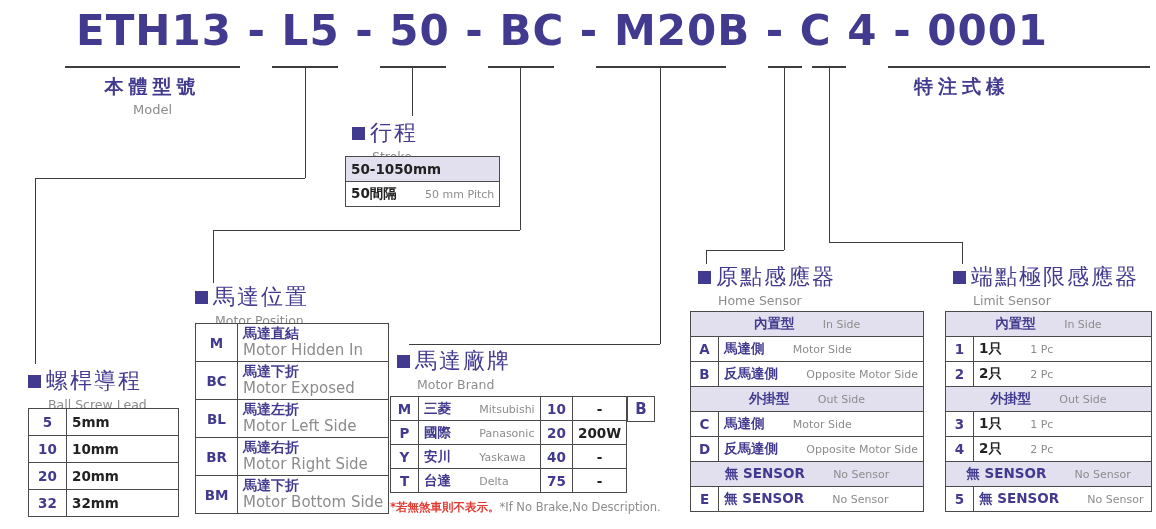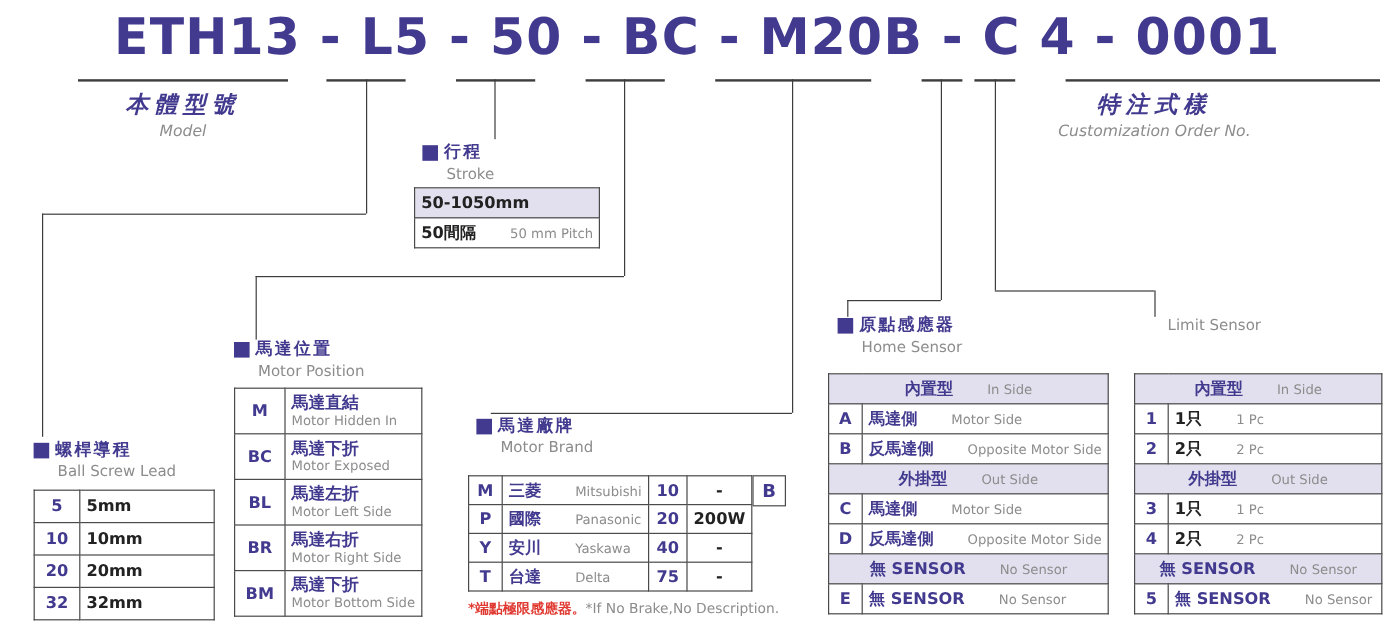--- a/index.html
+++ b/index.html
@@ -8,43 +8,43 @@
     --lav:#e2e0ee;
     --line:#4a4a4a;
     --dark:#222222;
     --red:#e03a32;
   }
   *{margin:0;padding:0;box-sizing:border-box;}
   body{background:#ffffff;font-family:"DejaVu Sans","Liberation Sans",sans-serif;}
   .canvas{position:relative;width:1156px;height:529px;background:#ffffff;overflow:hidden;}
 
   .title{position:absolute;left:76px;top:6px;font-size:42px;font-weight:bold;color:var(--accent);
-         letter-spacing:1px;white-space:pre;margin-left:19px;}
+         letter-spacing:1px;white-space:pre;}
 
   .uline{position:absolute;height:2px;background:#3d3d3d;}
   .cline{position:absolute;background:#3d3d3d;}
   .v{width:1px;} .h{height:1px;}
 
-  .seclabel{position:absolute;text-align:center;font-style:italic;}
+  .seclabel{position:absolute;text-align:center;}
   .seclabel .zh{font-size:19px;font-weight:bold;color:var(--accent);letter-spacing:5px;}
   .seclabel .en{font-size:13px;color:var(--grey);margin-top:2px;}
 
   .sechead{position:absolute;}
   .sechead .row1{display:flex;align-items:center;gap:5px;}
   .bullet{width:13px;height:13px;background:var(--accent);flex:0 0 auto;}
-  .sechead .zh{font-size:14px;font-weight:bold;color:var(--accent);letter-spacing:2px;white-space:nowrap;}
+  .sechead .zh{font-size:22px;font-weight:normal;color:var(--accent);letter-spacing:2px;white-space:nowrap;}
   .sechead .en{font-size:12.5px;color:var(--grey);margin-left:20px;margin-top:1px;white-space:nowrap;}
 
   table.tbl{position:absolute;border-collapse:collapse;background:#fff;}
   .tbl td{border:1px solid var(--line);padding:0 5px;height:25px;font-size:13.5px;vertical-align:middle;white-space:nowrap;}
   .code{color:var(--accent);font-weight:bold;text-align:center;font-size:15px;}
   .zhv{color:var(--accent);font-weight:bold;font-size:13.5px;}
   .dark{color:var(--dark);font-weight:bold;font-size:13.5px;}
   .env{color:var(--grey);font-size:11px;font-weight:normal;margin-left:24px;}
-  .env2{color:var(--grey);font-size:11px;line-height:1.15;}
+  .env2{color:var(--grey);font-size:15px;line-height:1.15;}
   .zline{line-height:1.2;font-size:14px;}
   .hdr{background:var(--lav);text-align:center;}
   .lav{background:var(--lav);}
   .bsl td{height:27px;}
   .mp td{height:38px;}
   .mb td{height:24px;}
   .brakecell{position:absolute;width:28px;height:26px;border:1px solid var(--line);display:flex;
              align-items:center;justify-content:center;color:var(--accent);font-weight:bold;font-size:15px;background:#fff;}
   .note{position:absolute;font-size:11.5px;white-space:nowrap;}
   .note-red{color:var(--red);font-weight:bold;}
@@ -87,21 +87,20 @@
   <div class="cline h" style="left:829px;top:242px;width:133px"></div>
   <div class="cline v" style="left:962px;top:242px;height:22px"></div>
 
   <div class="seclabel" style="left:65px;top:74px;width:175px">
     <div class="zh">本體型號</div>
     <div class="en">Model</div>
   </div>
 
   <div class="seclabel" style="left:832px;top:74px;width:260px">
     <div class="zh">特注式樣</div>
-    <div class="en">Customization Order No.</div>
   </div>
 
   <div class="sechead" style="left:352px;top:118px">
     <div class="row1">
       <span class="bullet"></span>
       <span class="zh">行程</span>
     </div>
     <div class="en">Stroke</div>
   </div>
   <table class="tbl" style="left:345px;top:156px">
@@ -237,21 +236,21 @@
         <span class="zhv">台達</span>
         <span class="env">Delta</span>
       </td>
       <td class="code">75</td>
       <td class="dark" style="text-align:center">-</td>
     </tr>
   </tbody>
     </table>
   <div class="brakecell" style="left:627px;top:396px">B</div>
   <div class="note" style="left:390px;top:500px">
-    <span class="note-red">*端點極限感應器。</span><span class="note-grey">*If No Brake,No Description.</span>
+    <span class="note-red">*若無煞車則不表示。</span><span class="note-grey">*If No Brake,No Description.</span>
   </div>
 
   <div class="sechead" style="left:698px;top:262px">
     <div class="row1">
       <span class="bullet"></span>
       <span class="zh">原點感應器</span>
     </div>
     <div class="en">Home Sensor</div>
   </div>
   <table class="tbl" style="left:690px;top:311px">
@@ -306,20 +305,24 @@
       <td class="code">E</td>
       <td>
         <span class="zhv">無 SENSOR</span>
         <span class="env">No Sensor</span>
       </td>
     </tr>
   </tbody>
     </table>
 
   <div class="sechead" style="left:953px;top:262px">
+    <div class="row1">
+      <span class="bullet"></span>
+      <span class="zh">端點極限感應器</span>
+    </div>
     <div class="en">Limit Sensor</div>
   </div>
   <table class="tbl" style="left:945px;top:311px">
     <tbody>
         <tr>
       <td colspan="2" class="hdr" style="width:206px">
         <span class="zhv">內置型</span>
         <span class="env">In Side</span>
       </td>
     </tr>

